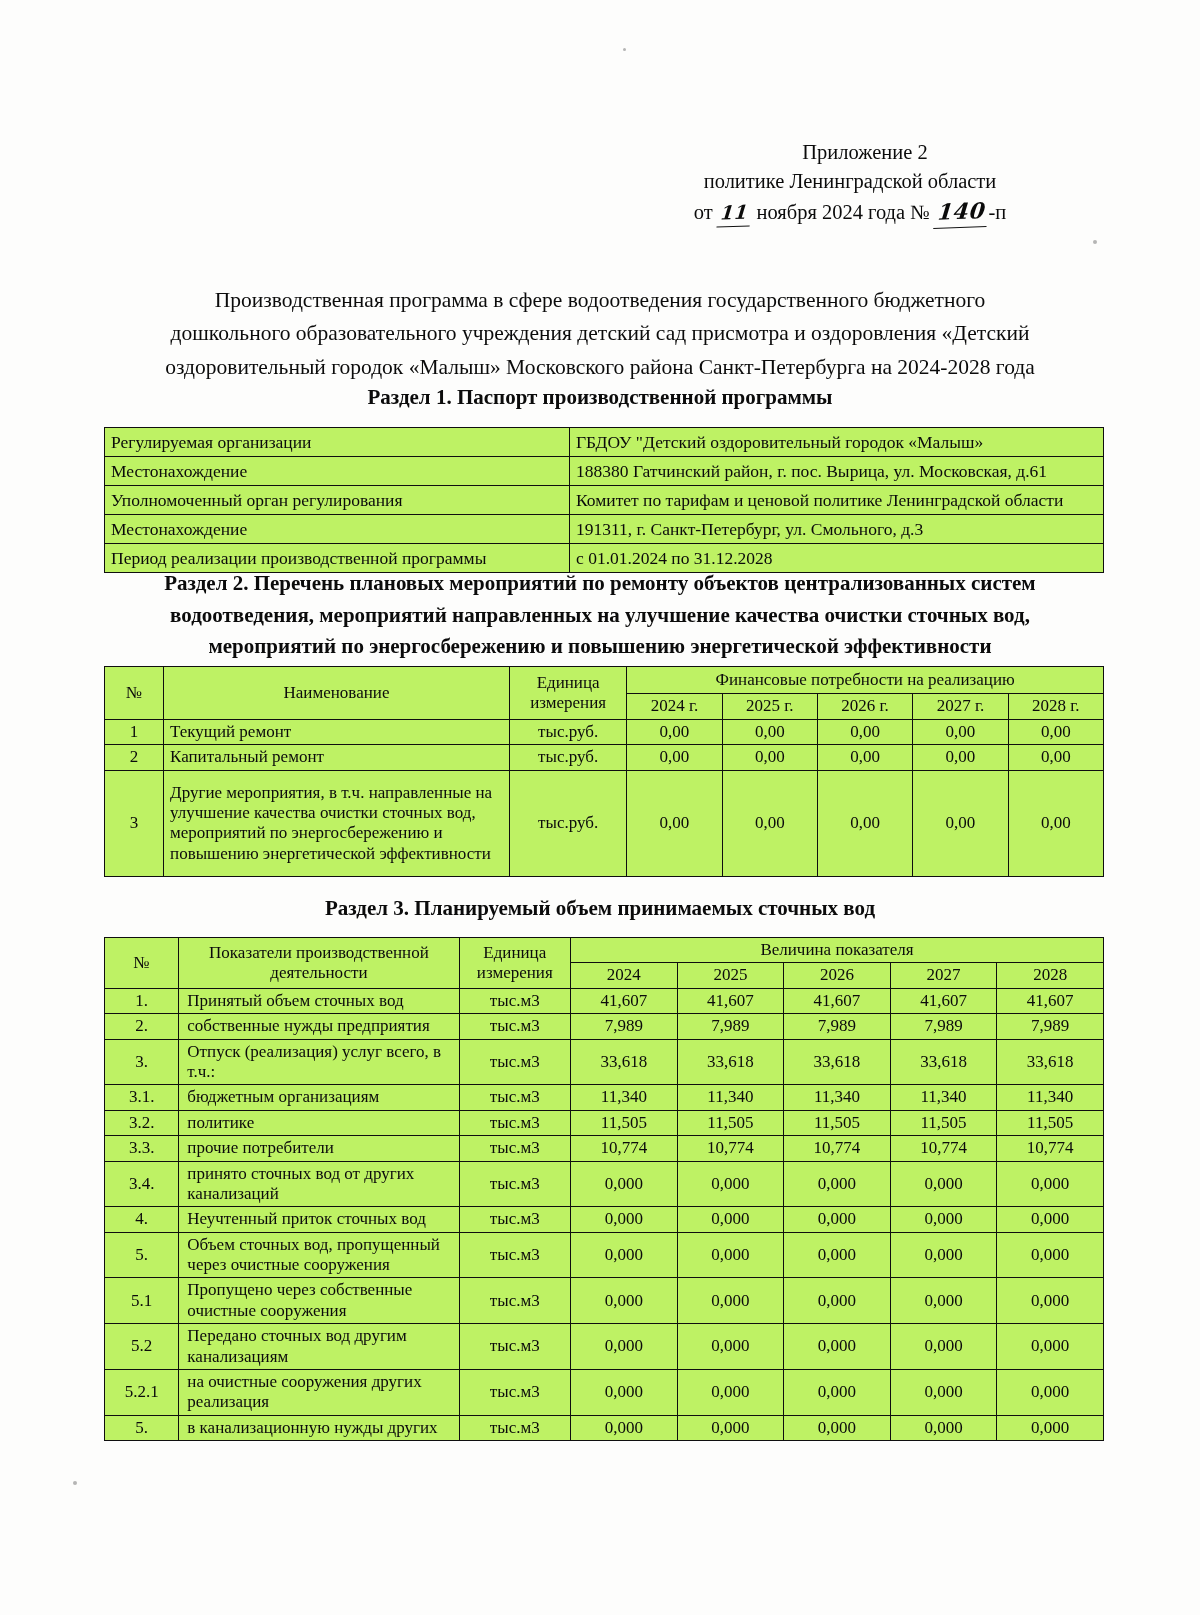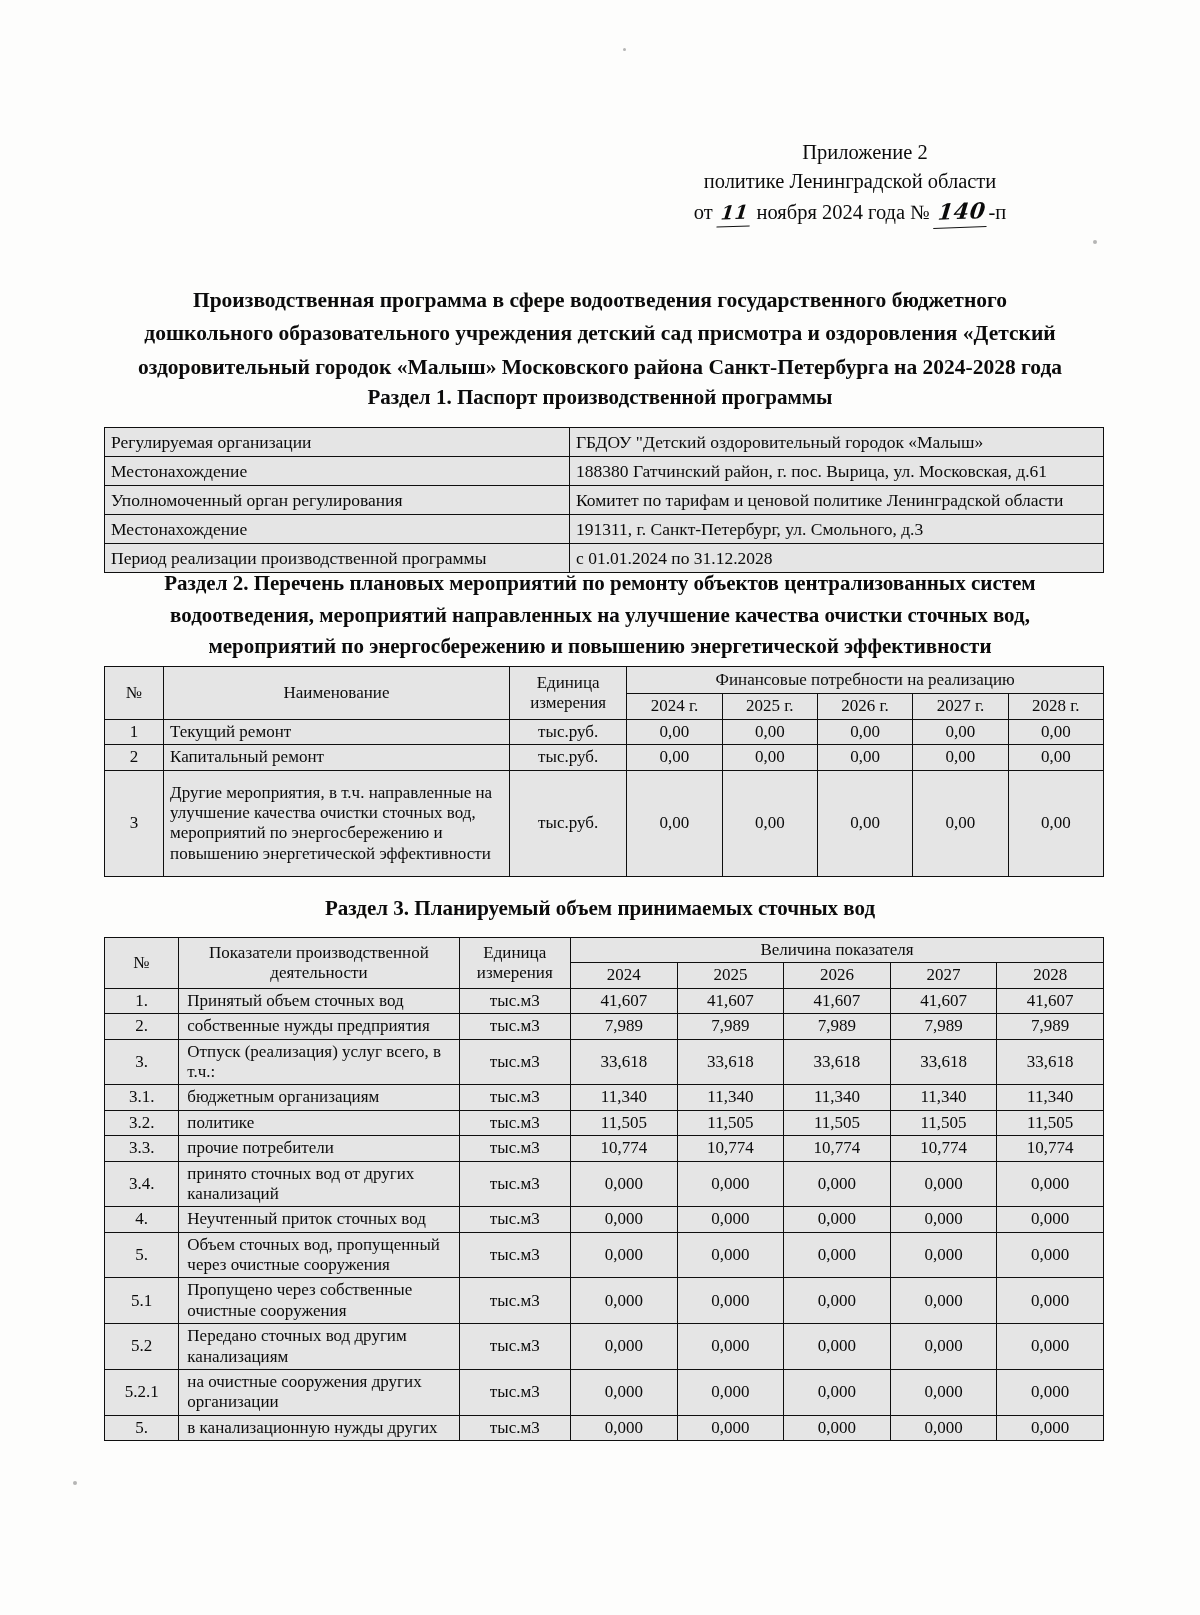--- a/index.html
+++ b/index.html
@@ -50,21 +50,21 @@
   .hand.small { font-size: 19px; }
   .hand.num { font-size: 22px; border-bottom: 1.4px solid #111; }
 
   
   .doc-title {
     position: absolute;
     top: 284px;
     left: 95px;
     width: 1010px;
     text-align: center;
-    font-weight: bold;
+    font-weight: normal;
     font-size: 21.5px;
     line-height: 1.55;
   }
   
   .section-heading {
     position: absolute;
     width: 1010px;
     left: 95px;
     text-align: center;
     font-weight: bold;
@@ -74,21 +74,21 @@
   #sec1-heading { top: 382px; }
   #sec2-heading { top: 568px; }
   #sec3-heading { top: 893px; }
 
   
   table.doc-table {
     position: absolute;
     border-collapse: collapse;
     font-size: 17.5px;
     line-height: 1.2;
-    background: #e5e5e5;
+    background: #bef264;
   }
   table.doc-table td, table.doc-table th {
     border: 1.3px solid #0f0f0f;
     padding: 2px 6px;
     font-weight: normal;
     vertical-align: middle;
   }
   .c { text-align: center; }
   .l { text-align: left; }
 
@@ -383,21 +383,21 @@
         <td class="l name-cell">Передано сточных вод другим канализациям</td>
         <td class="c">тыс.м3</td>
         <td class="c">0,000</td>
         <td class="c">0,000</td>
         <td class="c">0,000</td>
         <td class="c">0,000</td>
         <td class="c">0,000</td>
       </tr>
       <tr style="height:44px;">
         <td class="c">5.2.1</td>
-        <td class="l name-cell">на очистные сооружения других организации</td>
+        <td class="l name-cell">на очистные сооружения других реализация</td>
         <td class="c">тыс.м3</td>
         <td class="c">0,000</td>
         <td class="c">0,000</td>
         <td class="c">0,000</td>
         <td class="c">0,000</td>
         <td class="c">0,000</td>
       </tr>
       <tr class="cut-row">
         <td class="c">5.</td>
         <td class="l name-cell">в канализационную нужды других</td>

